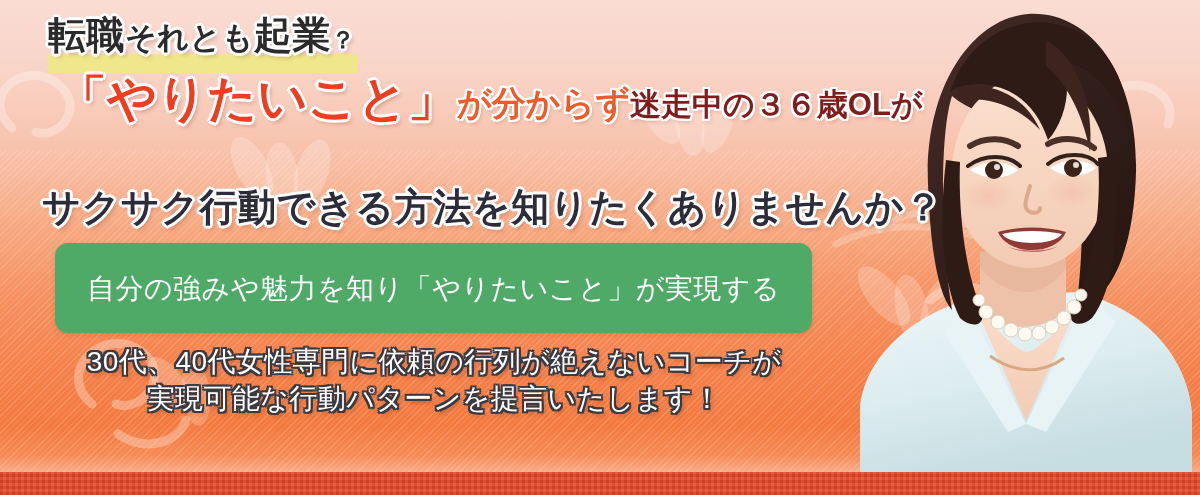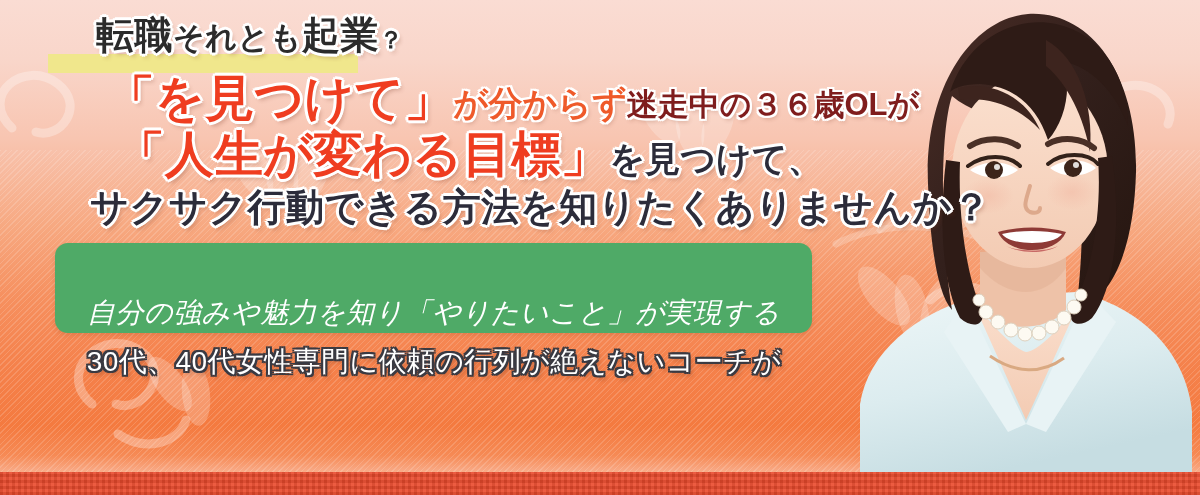--- a/index.html
+++ b/index.html
@@ -102,21 +102,20 @@
     left: 0;
     top: 0;
     width: 870px;
     height: 495px;
   }
 
   .line {
     position: absolute;
     white-space: nowrap;
     line-height: 1;
-    margin-left: 48px;
   }
 
   
   .line-1 {
     left: 48px;
     top: 16px;
     font-size: 38px;
     font-weight: 700;
     letter-spacing: 0.5px;
     color: #2b2b2b;
@@ -215,24 +214,23 @@
     left: 55px;
     top: 243px;
     width: 757px;
     height: 90px;
     background: #4faa67;
     border-radius: 13px;
     box-shadow: 0 2px 5px rgba(130, 60, 30, 0.18);
     display: flex;
     flex-direction: column;
     align-items: center;
-    justify-content: flex-end;
+    justify-content: center;
     box-sizing: border-box;
     padding-top: 2px;
-    font-style: italic;
   }
   .green-line {
     color: #ffffff;
     font-size: 28px;
     font-weight: 400;
     line-height: 1.42;
     white-space: nowrap;
     letter-spacing: 0.5px;
   }
 
@@ -391,33 +389,31 @@
 
   <div class="copy">
 
     <div class="marker"></div>
 
     <div class="line line-1">
       <span>転職</span><span class="small">それとも</span><span>起業</span><span class="q">？</span>
     </div>
 
     <div class="line line-2">
-      <span class="big-red">「を見つけて」</span><span class="mid-red">が分からず</span><span class="dark">迷走中の３６歳OLが</span>
+      <span class="big-red">「やりたいこと」</span><span class="mid-red">が分からず</span><span class="dark">迷走中の３６歳OLが</span>
     </div>
 
-    <div class="line line-3">
-      <span class="big-red">「人生が変わる目標」</span><span class="dark">を見つけて、</span>
-    </div>
 
     <div class="line line-4">サクサク行動できる方法を知りたくありませんか？</div>
 
     <div class="green-box">
       <div class="green-line">自分の強みや魅力を知り「やりたいこと」が実現する</div>
     </div>
 
     <div class="bottom-block">
       <div class="bottom-line">30代、40代女性専門に依頼の行列が絶えないコーチが</div>
+      <div class="bottom-line">実現可能な行動パターンを提言いたします！</div>
     </div>
 
   </div>
 
   <div class="footer-bar"></div>
 </div>
 
 </body></html>

